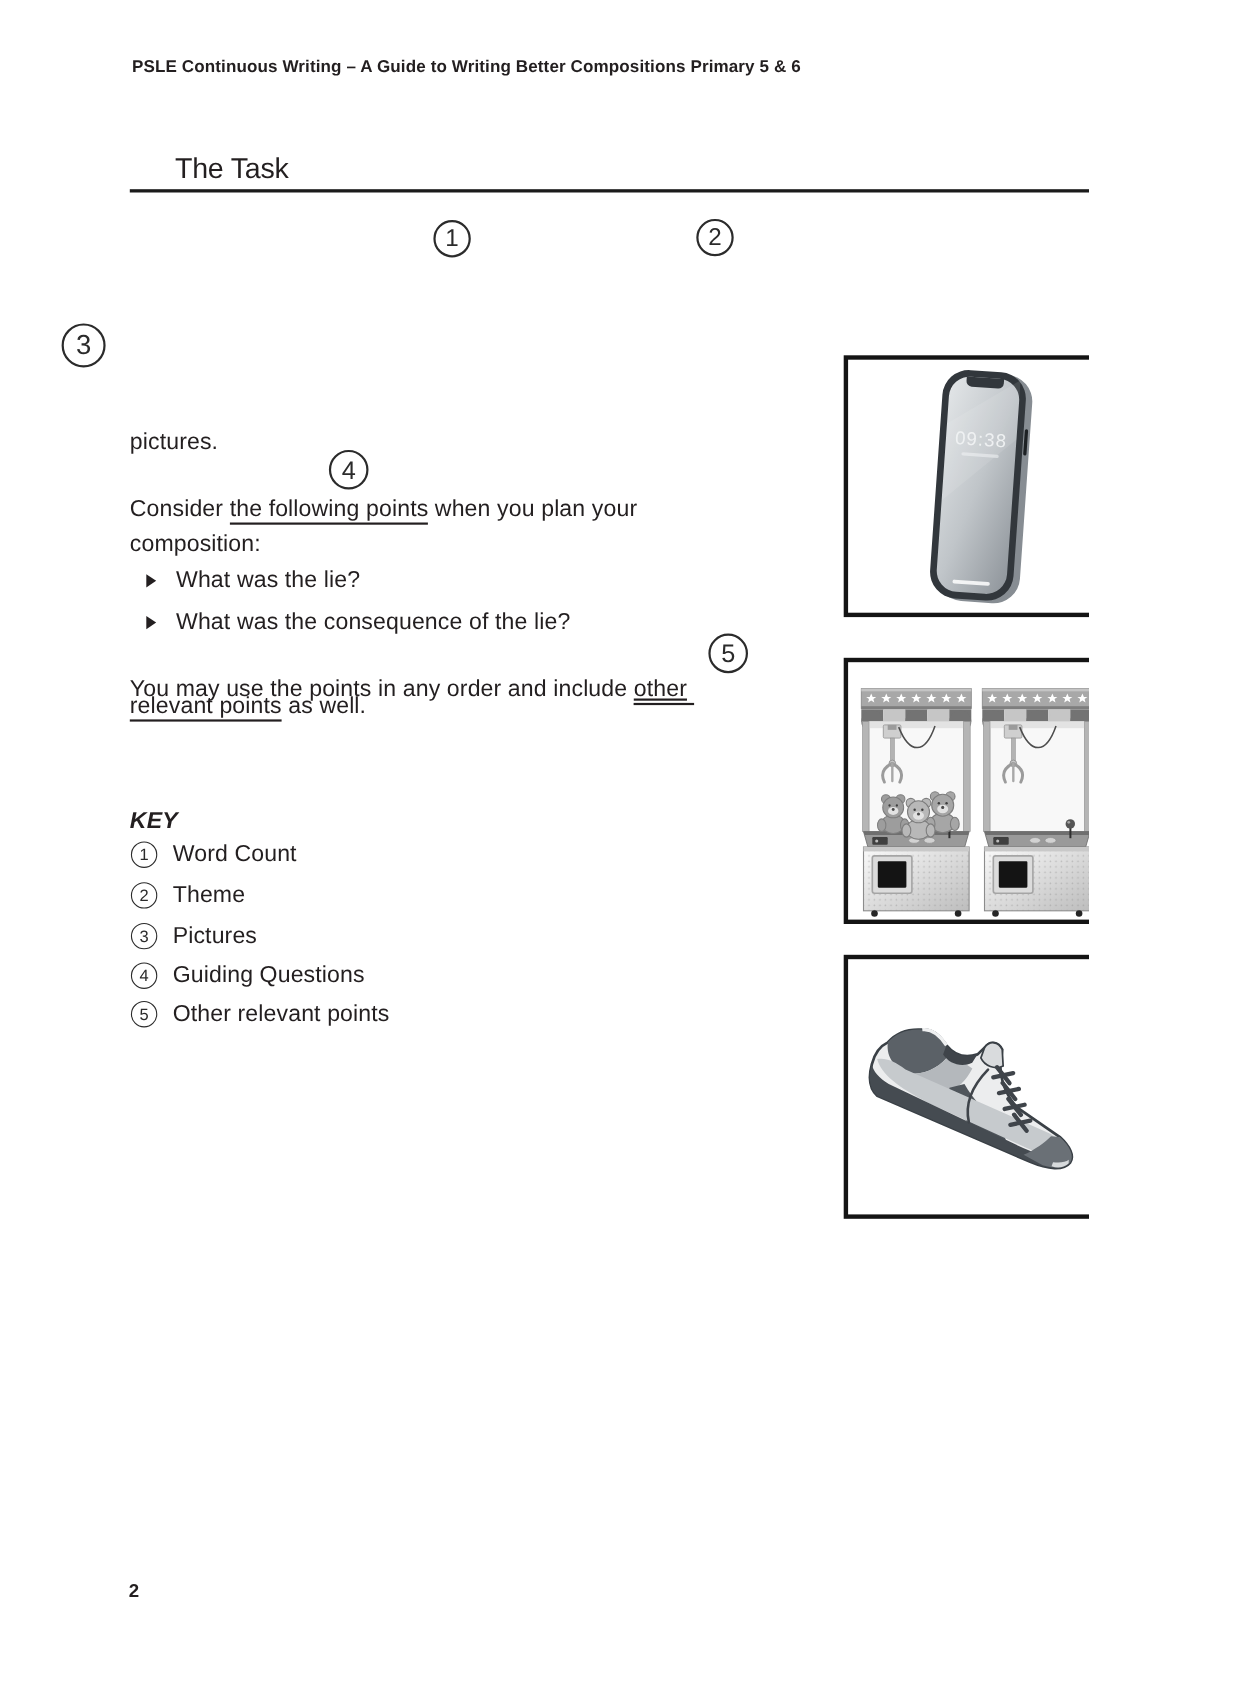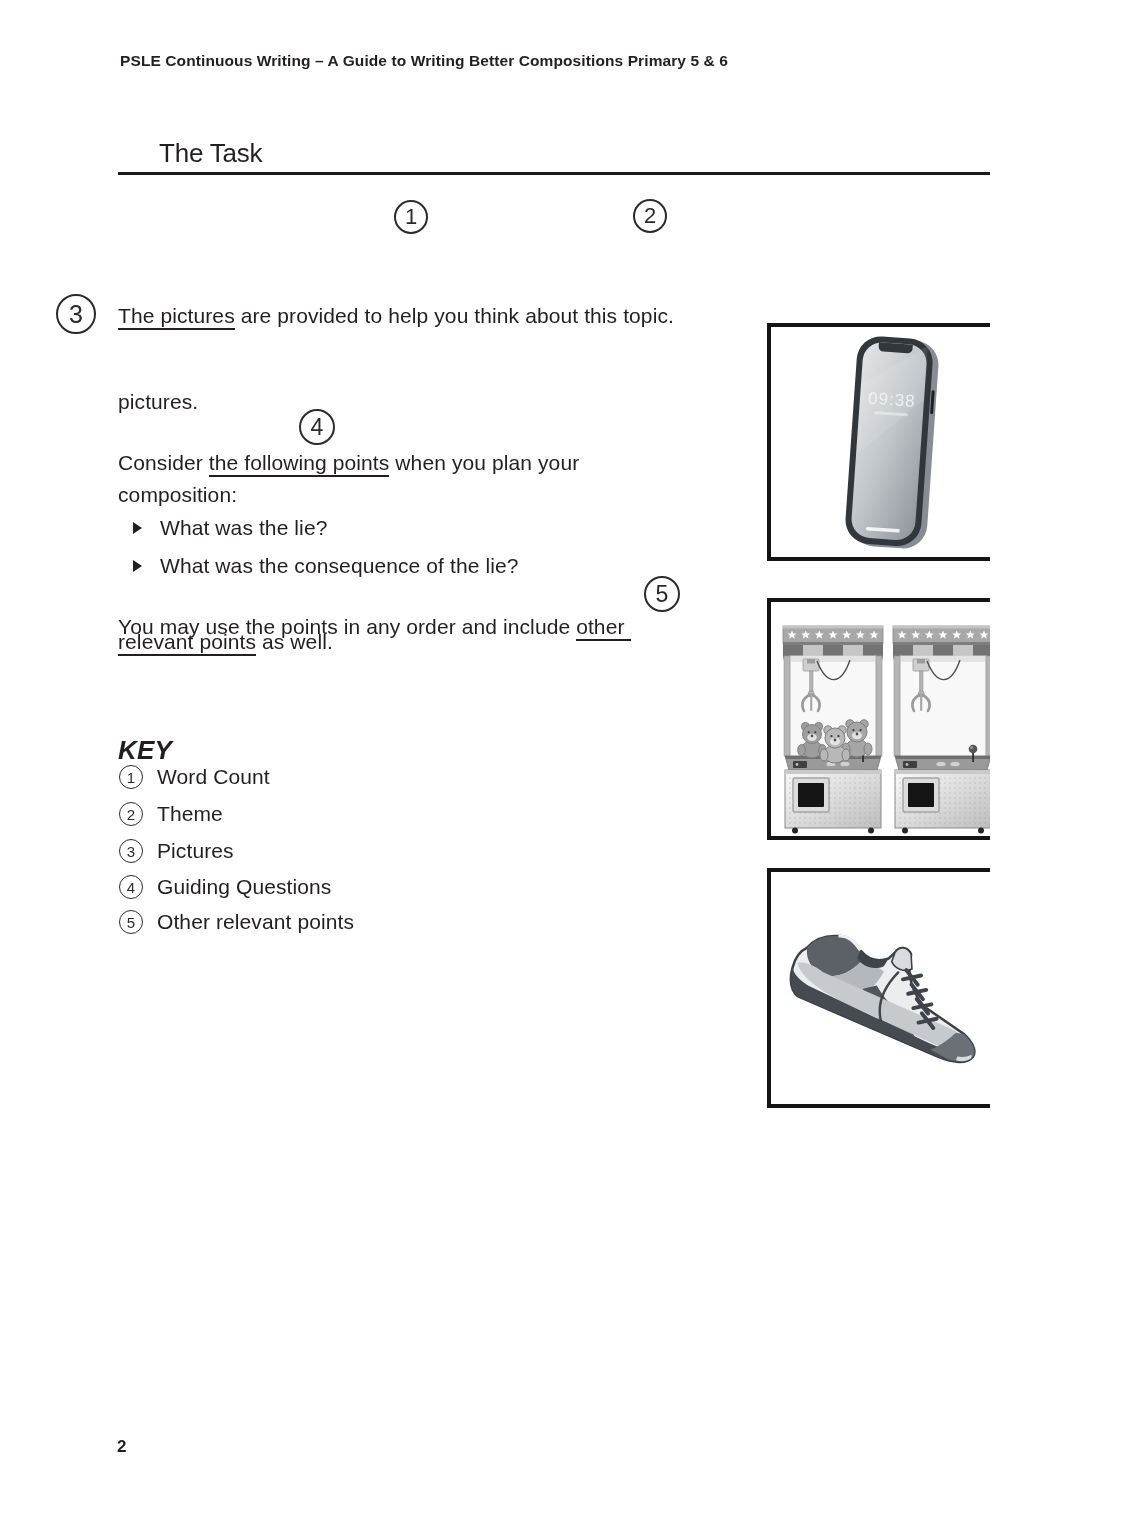--- a/index.html
+++ b/index.html
@@ -5,34 +5,34 @@
   html,body { margin:0; padding:0; background:#ffffff; }
   body { width:1122px; height:1535px; font-family:"Liberation Sans", sans-serif; color:#231f20; }
   .page { position:relative; width:990px; height:1535px; background:#ffffff; overflow:hidden; }
 
   .header { position:absolute; left:120px; top:52px; font-size:15.5px; font-weight:bold; letter-spacing:0.1px; }
   .section-title { position:absolute; left:118px; top:138px; font-size:26px; font-weight:normal; letter-spacing:-0.2px;margin-left:41px; }
   .title-rule { position:absolute; left:118px; top:172px; width:889px; height:3px; background:#1b1b1b; }
 
   .t { position:absolute; left:118px; margin:0; font-size:21px; line-height:27px; letter-spacing:0.1px; white-space:nowrap; }
   .u { border-bottom:2.3px solid #231f20; padding-bottom:1px; }
-  .u-tail { padding-right:6px; }
+  .u-tail { padding-right:6px;text-decoration:underline; }
   .b { font-weight:bold; }
 
   .circ { position:absolute; border:2.3px solid #2b2b2b; border-radius:50%; display:flex; align-items:center; justify-content:center; color:#2b2b2b; box-sizing:border-box; background:#fff0; }
   .c1 { left:394px; top:200px; width:34px; height:34px; font-size:22px; }
   .c2 { left:633px; top:199px; width:34px; height:34px; font-size:22px; }
   .c3 { left:56px;  top:294px; width:40px; height:40px; font-size:25px; }
   .c4 { left:299px; top:409px; width:36px; height:36px; font-size:23px; }
   .c5 { left:644px; top:576px; width:36px; height:36px; font-size:23px; }
 
   .bullet { position:absolute; left:133px; margin:0; font-size:21px; letter-spacing:0.1px; white-space:nowrap; display:flex; align-items:center; }
   .tri { display:inline-block; width:0; height:0; border-left:9px solid #231f20; border-top:6px solid transparent; border-bottom:6px solid transparent; margin-right:18px; }
 
-  .key-title { position:absolute; left:118px; top:735px; font-size:26px; font-weight:bold; font-style:italic; letter-spacing:0.2px; }
+  .key-title { position:absolute; left:118px; top:735px; font-size:21px; font-weight:bold; font-style:italic; letter-spacing:0.2px; }
   .krow { position:absolute; left:119px; display:flex; align-items:center; gap:14px; font-size:21px; letter-spacing:0.1px; white-space:nowrap; }
   .kcirc { width:24px; height:24px; border:1.8px solid #2b2b2b; border-radius:50%; display:flex; align-items:center; justify-content:center; font-size:15px; color:#2b2b2b; box-sizing:border-box; flex:0 0 auto; }
   .k1 { top:765px; } .k2 { top:802px; } .k3 { top:839px; } .k4 { top:875px; } .k5 { top:910px; }
 
   .pbox { position:absolute; left:767px; width:238px; border:4px solid #141414; background:#ffffff; box-sizing:border-box; }
   .pbox svg { display:block; }
   .box-phone { top:323px; height:238px; }
   .box-claw  { top:598px; height:242px; }
   .box-shoe  { top:868px; height:240px; }
 
@@ -48,21 +48,20 @@
   <div class="section-title">The Task</div>
   <div class="title-rule"></div>
 
   <div class="circ c1">1</div>
   <div class="circ c2">2</div>
   <div class="circ c3">3</div>
   <div class="circ c4">4</div>
   <div class="circ c5">5</div>
 
 
-  <p class="t" style="top:302px"><span class="u">The pictures</span><span> are provided to help you think about this topic.</span></p>
 
   <p class="t" style="top:388px">pictures.</p>
 
   <p class="t" style="top:449px"><span>Consider </span><span class="u">the following points</span><span> when you plan your</span></p>
   <p class="t" style="top:481px">composition:</p>
 
   <p class="bullet" style="top:516px">
       <span class="tri"></span>
       <span>What was the lie?</span>
     </p>

